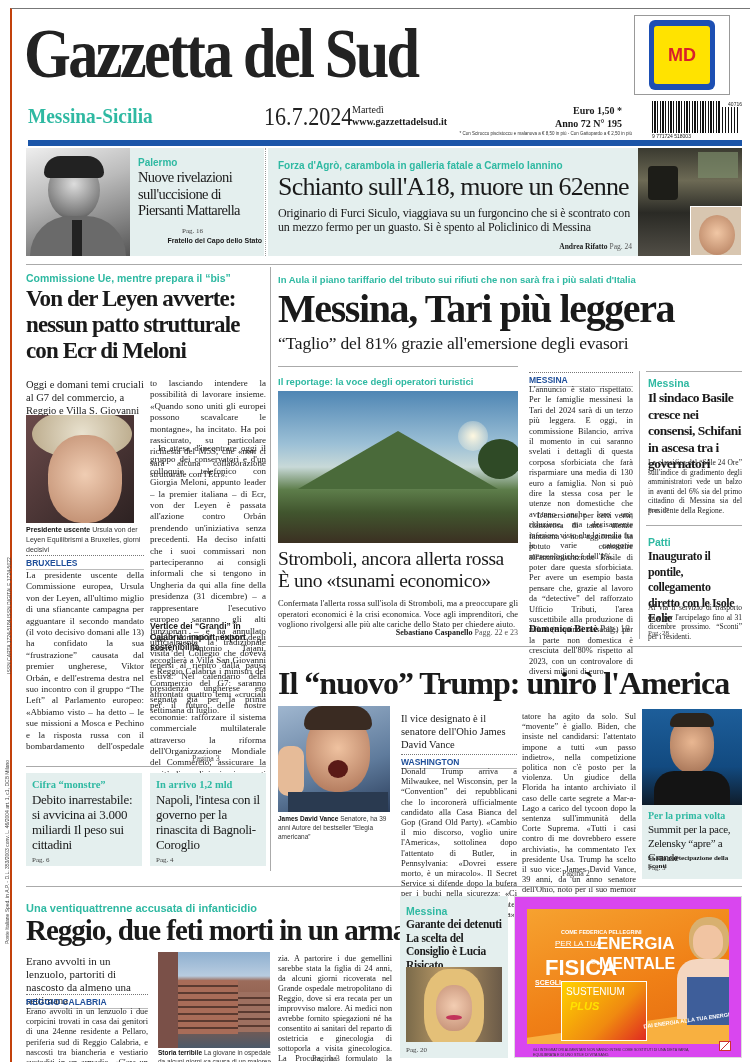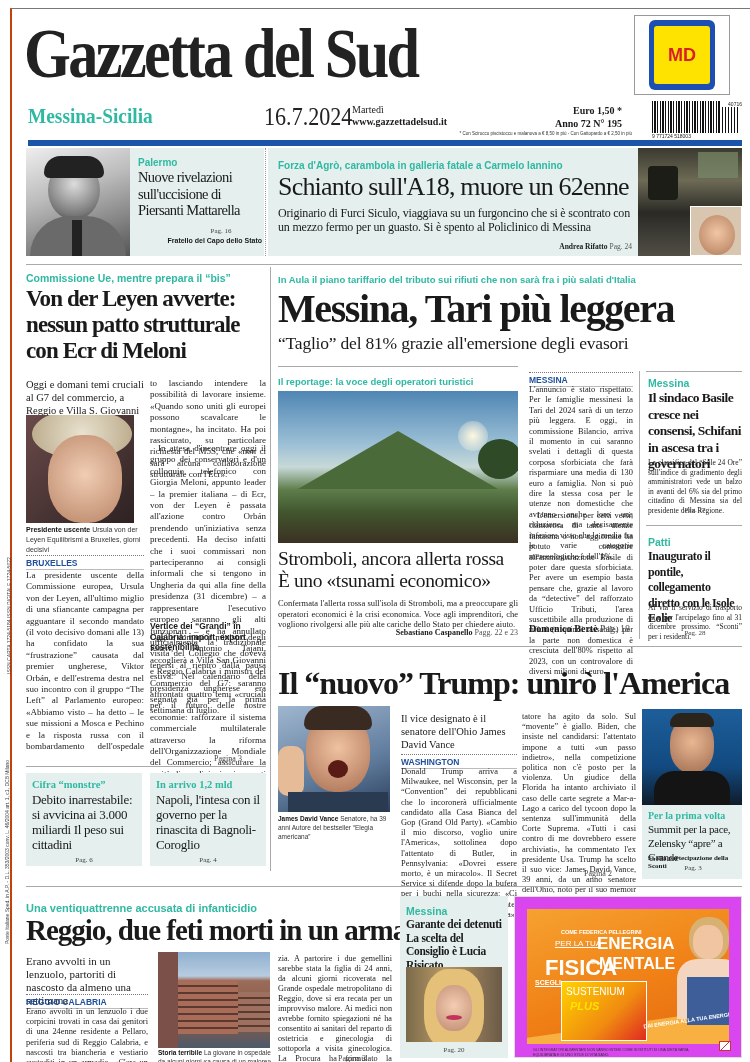--- a/index.html
+++ b/index.html
@@ -4,21 +4,21 @@
 <style>
 *{box-sizing:border-box;margin:0;padding:0}
 body{width:750px;height:1062px;background:#fff;font-family:"Liberation Serif","DejaVu Serif",serif;color:#1a1a1a;overflow:hidden;position:relative}
 .page{position:absolute;left:10px;top:8px;width:740px;height:1054px;border-left:2px solid #c2410c;border-top:1px solid #777}
 .abs{position:absolute}
 .teal{color:#2fb9a2}
 .sans{font-family:"Liberation Sans","DejaVu Sans",sans-serif}
 .kicker{font-family:"Liberation Sans","DejaVu Sans",sans-serif;font-weight:bold;color:#2fb9a2}
 .body{font-size:9px;line-height:11.4px;text-align:justify;color:#222}
 .tag{font-family:"Liberation Sans",sans-serif;font-weight:bold;font-size:8.5px;color:#1f4f9a;border-top:1px dotted #777;border-bottom:1px solid #bbb;padding:2px 0 1px}
-.pg{font-size:8px;text-align:center;color:#444}
+.pg{font-size:8px;text-align:left;color:#444}
 .cap{font-family:"Liberation Sans",sans-serif;font-size:7px;line-height:10px;color:#333}
 .cap b{color:#111}
 .hr{position:absolute;height:1px;background:#aaa}
 .vr{position:absolute;width:1px;background:#aaa}
 .box{background:#e4efee}
 .img{position:absolute;overflow:hidden}
 </style>
 </head>
 <body>
 

